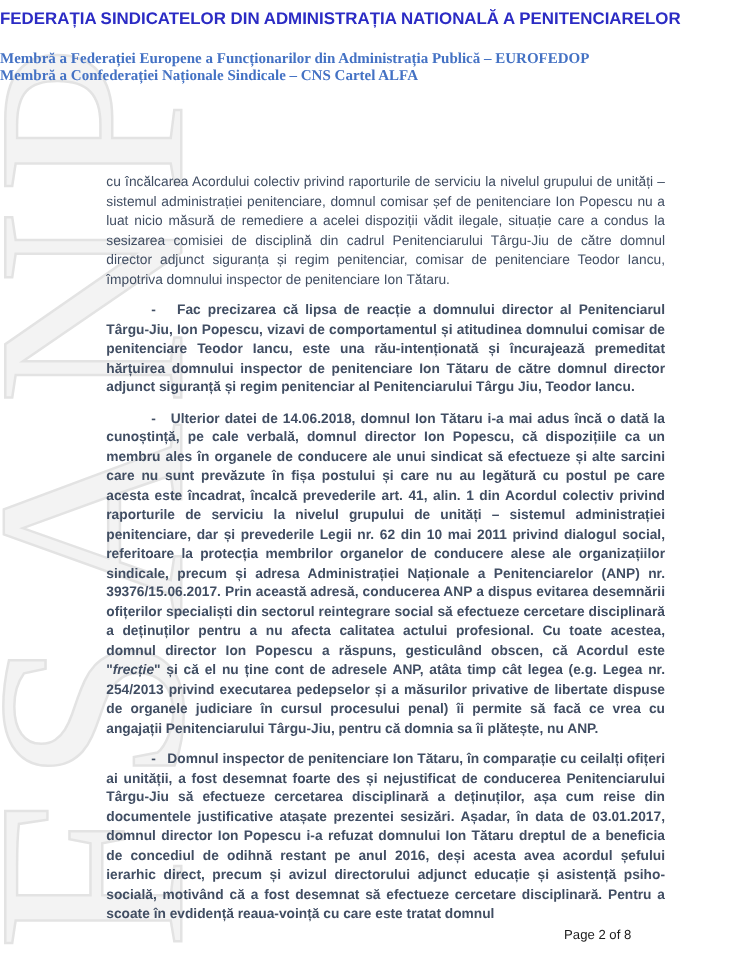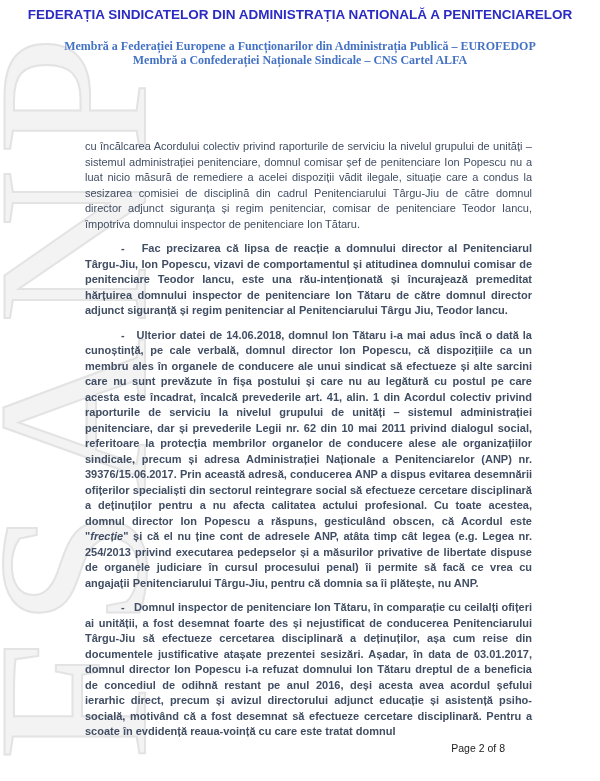--- a/index.html
+++ b/index.html
@@ -13,21 +13,21 @@
     transform:translate(-50%,-50%) rotate(-90deg);
     white-space:nowrap;
     font-family:"Liberation Serif",serif;
     font-size:215px;letter-spacing:14px;
     color:#f3f3f3;
     -webkit-text-stroke:2px #e3e3e3;
     text-shadow:0 0 1px #e3e3e3;
   }
 
   
-  .header{position:absolute;top:0;left:0;right:0;z-index:1;text-align:center;}
+  .header{position:absolute;top:0;left:0;right:0;z-index:1;}
   .title{margin-top:7px;font-size:13.5px;font-weight:bold;color:#2b2bc4;white-space:nowrap;}
   .address{margin-top:5px;font-family:"Liberation Serif",serif;font-size:10px;color:#141414;white-space:nowrap;}
   .membership{margin-top:17px;font-family:"Liberation Serif",serif;font-weight:bold;font-size:12px;color:#4472c4;line-height:14px;}
   .membership div{white-space:nowrap;}
 
   
   .logos{position:absolute;right:0;top:0;width:62px;height:140px;z-index:2;}
   .shield{position:absolute;top:26px;right:2px;}
   .alfa{position:absolute;top:85px;right:5px;}
 

